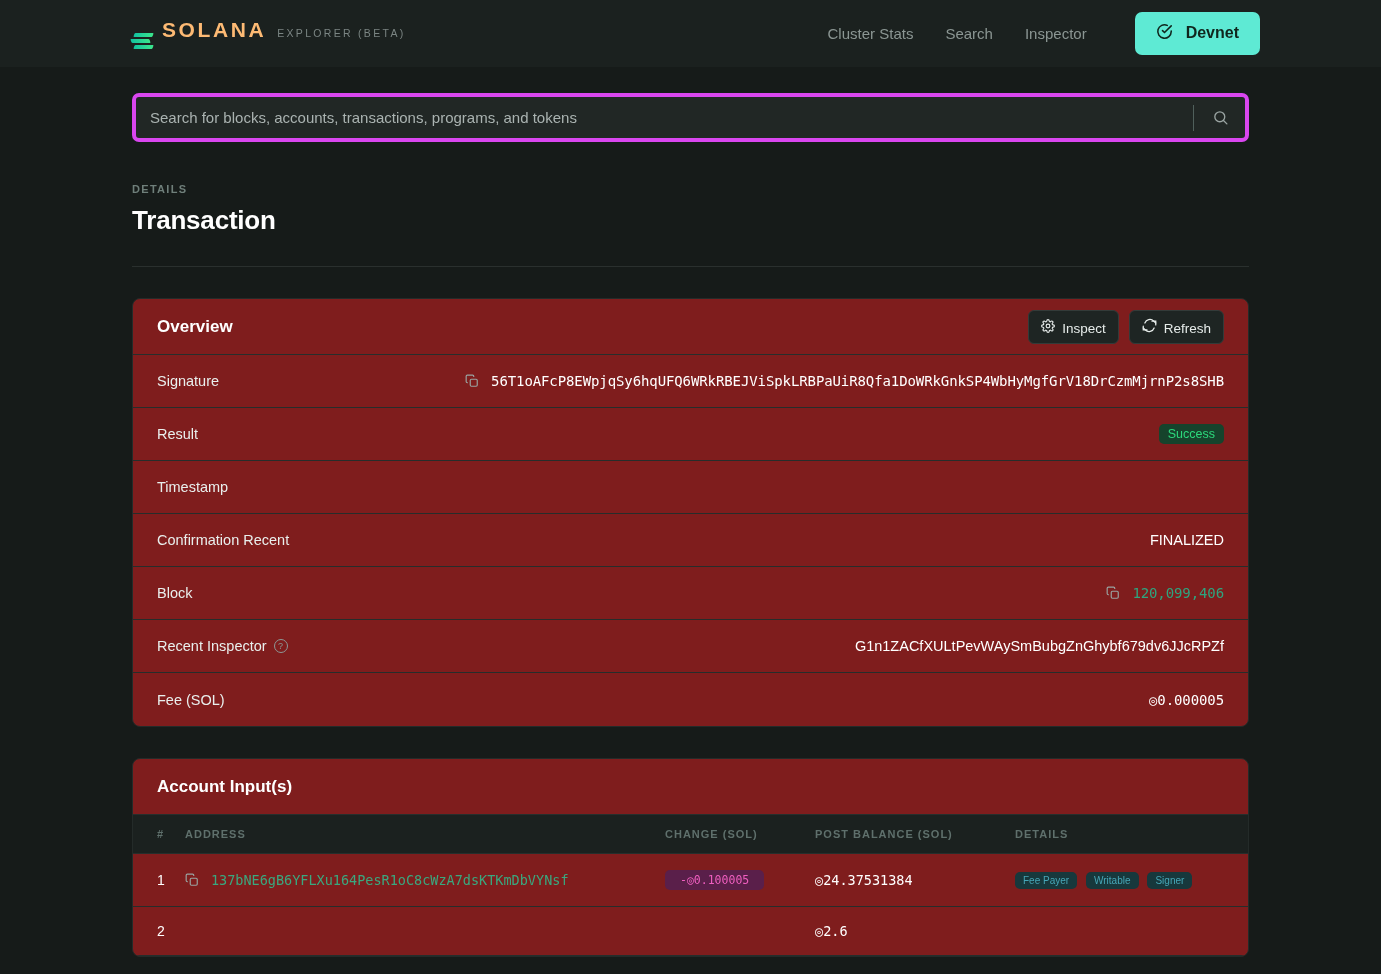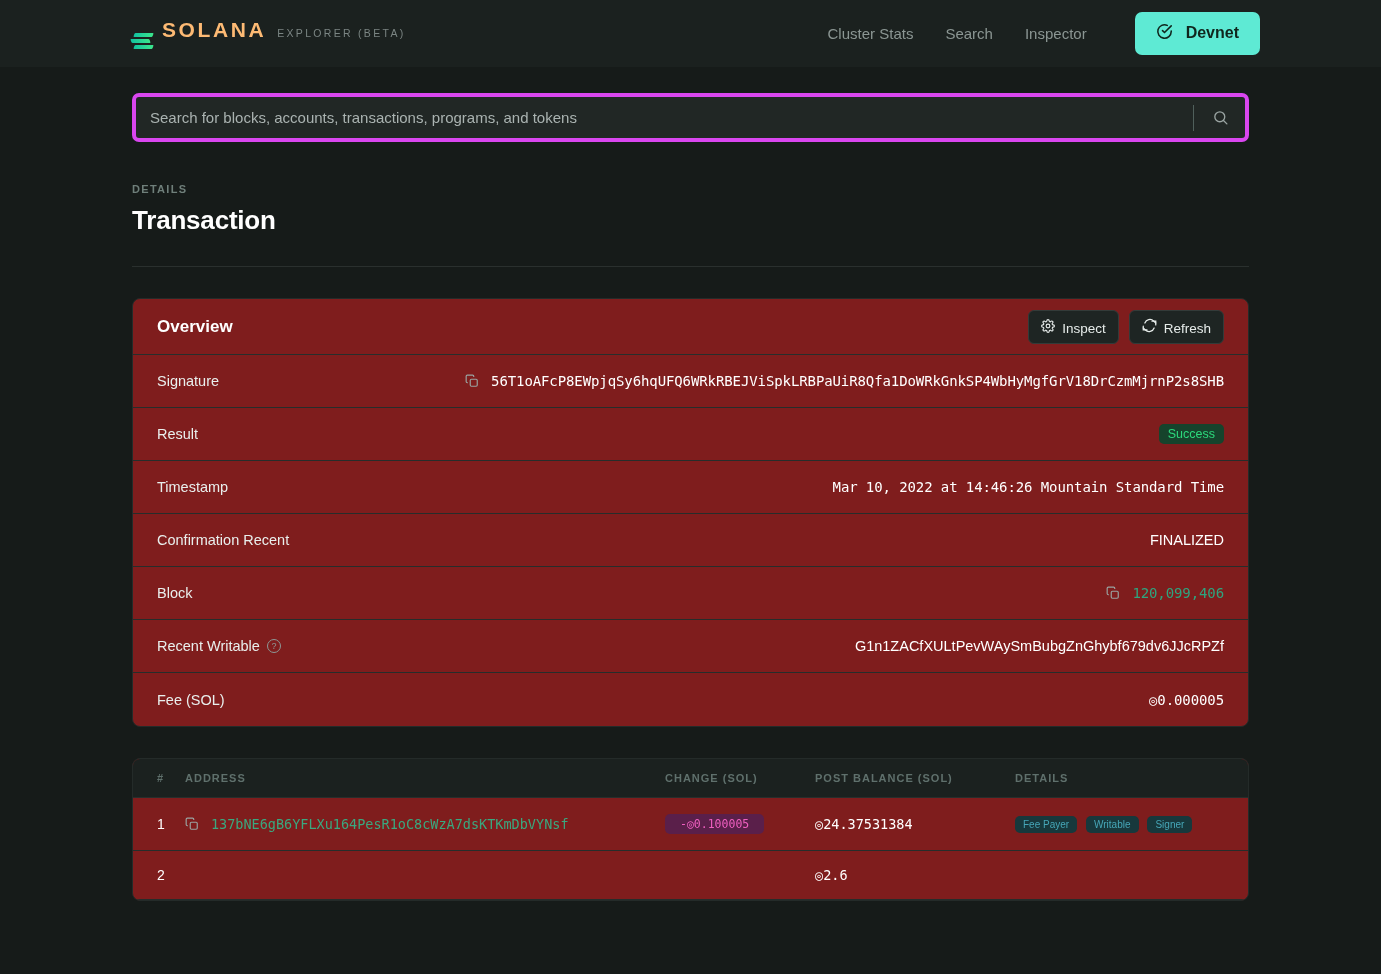--- a/index.html
+++ b/index.html
@@ -227,21 +227,20 @@
 
     <div class="row">
       <div class="row-label">Result</div>
       <div class="row-value">
         <span class="badge badge-success">Success</span>
       </div>
     </div>
 
     <div class="row">
       <div class="row-label">Timestamp</div>
-      <div class="row-value val-mono">Mar 10, 2022 at 14:46:26 Mountain Standard Time</div>
     </div>
 
     <div class="row">
       <div class="row-label">Confirmation Recent</div>
       <div class="row-value">FINALIZED</div>
     </div>
 
 
     <div class="row">
       <div class="row-label">Block</div>
@@ -251,33 +250,36 @@
             <rect x="9" y="9" width="12" height="12" rx="2"></rect>
               <path d="M5 15H4a2 2 0 0 1-2-2V4a2 2 0 0 1 2-2h9a2 2 0 0 1 2 2v1"></path>
           </svg>
         </span>
         <span class="val-mono link-green">120,099,406</span>
       </div>
     </div>
 
     <div class="row">
       <div class="row-label">
-        <span>Recent Writable</span>
+        <span>Recent Inspector</span>
         <span class="help-ico">?</span>
       </div>
       <div class="row-value">G1n1ZACfXULtPevWAySmBubgZnGhybf679dv6JJcRPZf</div>
     </div>
 
     <div class="row">
       <div class="row-label">Fee (SOL)</div>
       <div class="row-value val-mono">◎0.000005</div>
     </div>
   </div>
 
   <div class="card">
+    <div class="card-header">
+      <div class="card-title">Account Input(s)</div>
+    </div>
     <table>
       <thead>
         <tr>
           <th class="col-idx">#</th>
           <th class="col-addr">ADDRESS</th>
           <th class="col-change">CHANGE (SOL)</th>
           <th class="col-bal">POST BALANCE (SOL)</th>
           <th>DETAILS</th>
         </tr>
       </thead>

